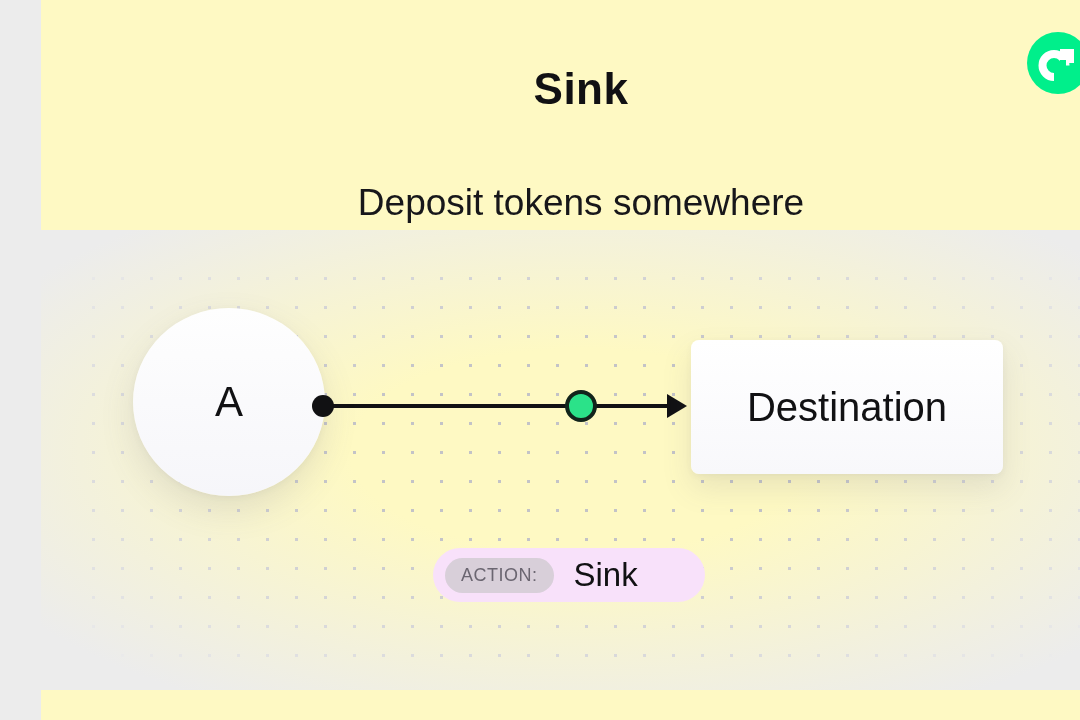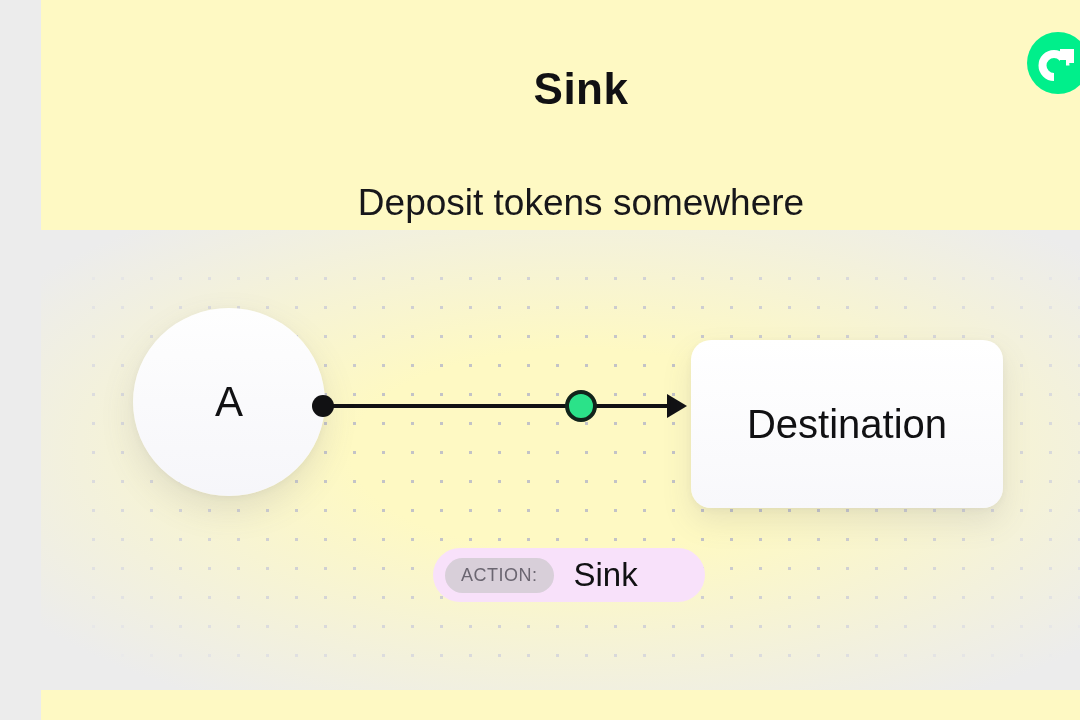--- a/index.html
+++ b/index.html
@@ -113,22 +113,22 @@
     border-top: 12px solid transparent;
     border-bottom: 12px solid transparent;
     border-left: 20px solid #111113;
     z-index: 4;
   }
 
   
   .node-box {
     position: absolute;
     left: 650px; top: 340px;
-    width: 312px; height: 168px;
-    border-radius: 20px;
+    width: 312px; height: 134px;
+    border-radius: 8px;
     background: linear-gradient(180deg, #ffffff 0%, #f8f8fb 100%);
     box-shadow: 0 14px 30px rgba(90, 90, 120, 0.13), 0 2px 6px rgba(90,90,120,0.06);
     display: flex;
     align-items: center;
     justify-content: center;
     z-index: 4;
   }
   .node-box .node-label {
     font-size: 40px;
     color: #111113;

